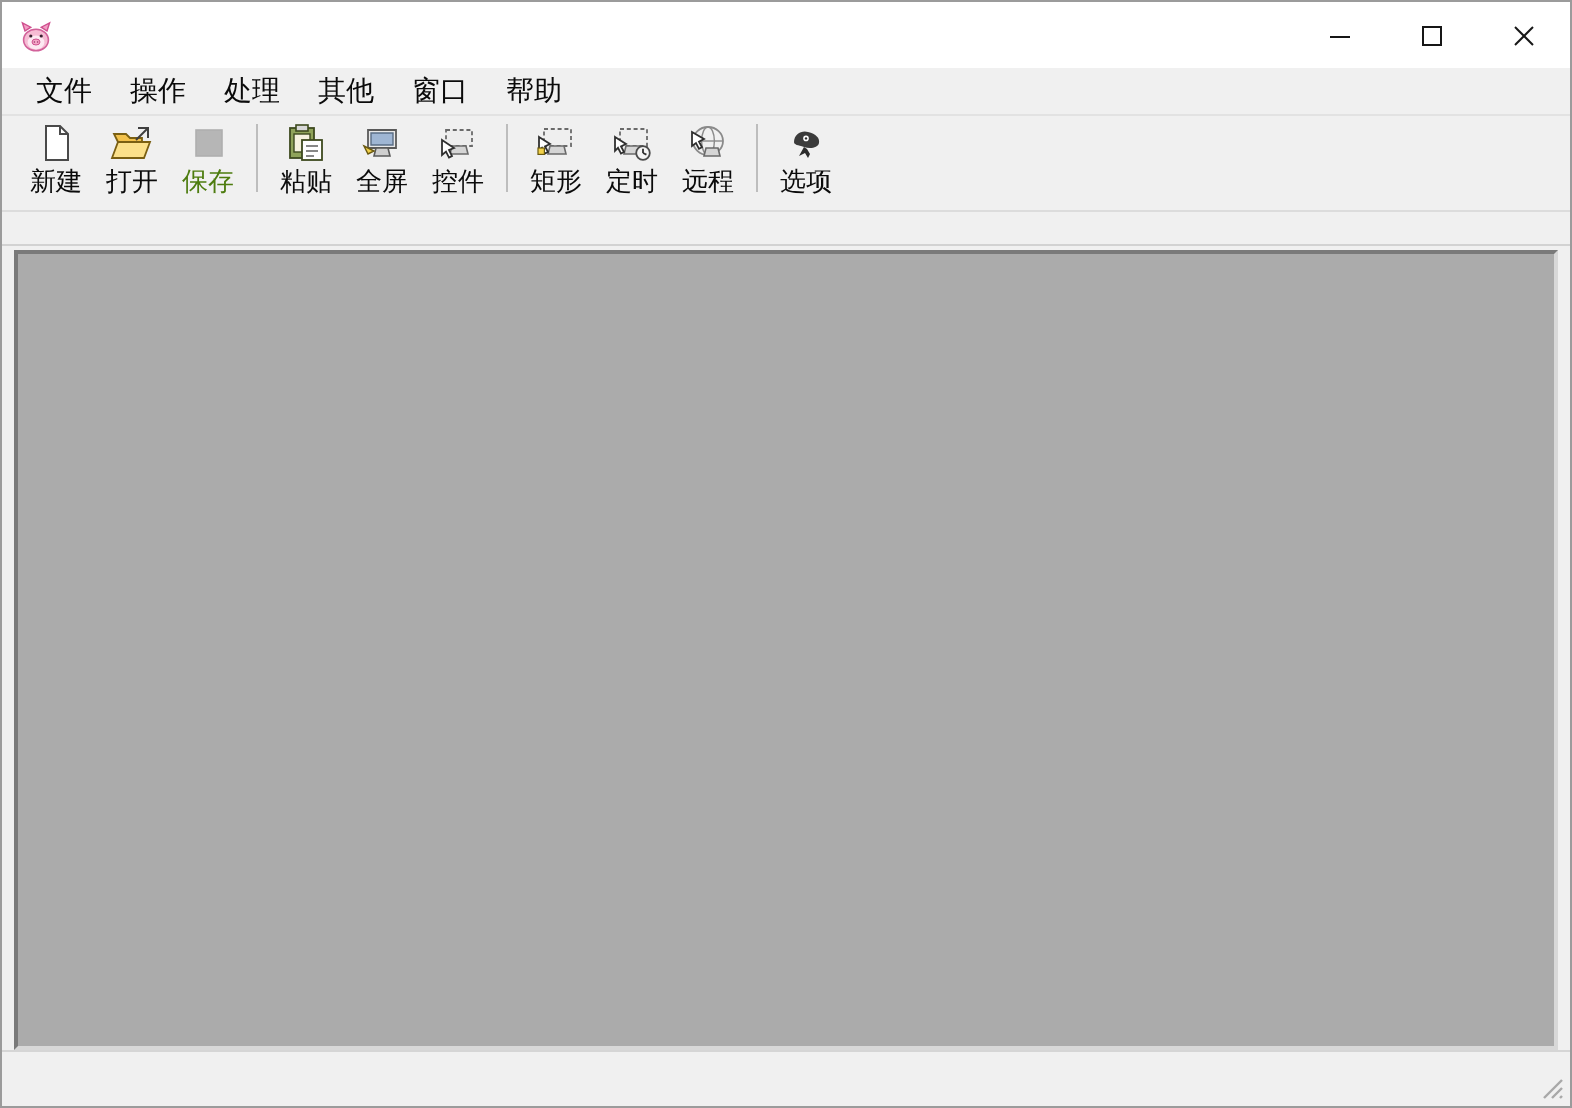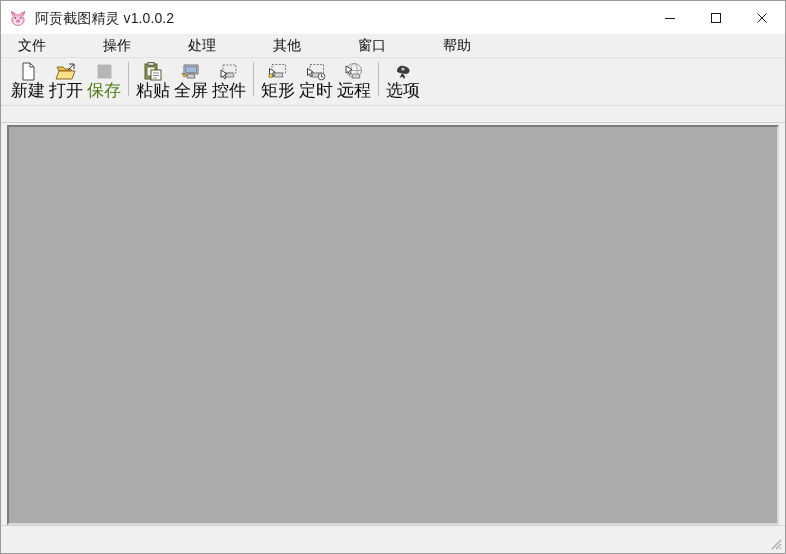--- a/index.html
+++ b/index.html
@@ -69,21 +69,20 @@
 
   
   .menubar {
     height: 23px;
     min-height: 23px;
     background: #f0f0f0;
     display: flex;
     align-items: center;
     padding-left: 10px;
     box-sizing: border-box;
-    gap: 38px;
   }
   .menu-item {
     font-size: 14px;
     color: #0b0b0b;
     padding: 1px 7px 2px 7px;
     margin-right: 5px;
     white-space: nowrap;
     line-height: 16px;
   }
 
@@ -108,21 +107,21 @@
     padding-top: 3px;
     box-sizing: border-box;
   }
   .tb-ico {
     width: 22px;
     height: 21px;
     position: relative;
     flex: none;
   }
   .tb-label {
-    font-size: 17px;
+    font-size: 13px;
     color: #0b0b0b;
     line-height: 16px;
     margin-top: 1px;
     white-space: nowrap;
   }
   .tb-btn.disabled .tb-label { color: #4d7c0f; }
   .tb-sep {
     width: 1px;
     height: 34px;
     background: #bdbdbd;
@@ -198,21 +197,20 @@
         <ellipse cx="10" cy="13.2" rx="4.2" ry="3.4" fill="#fde9f2"></ellipse>
         <path d="M4.5 7.5 L3.2 3.4 L7.4 5.6 Z" fill="#f29ec4" stroke="#cf4f8e" stroke-width="0.7"></path>
         <path d="M15.5 7.5 L16.8 3.4 L12.6 5.6 Z" fill="#f29ec4" stroke="#cf4f8e" stroke-width="0.7"></path>
         <ellipse cx="10" cy="13" rx="2" ry="1.5" fill="#f4a9c8" stroke="#cf4f8e" stroke-width="0.5"></ellipse>
         <circle cx="9.2" cy="13" r="0.4" fill="#9b3168"></circle>
         <circle cx="10.8" cy="13" r="0.4" fill="#9b3168"></circle>
         <circle cx="7.4" cy="10" r="0.8" fill="#3a2030"></circle>
         <circle cx="12.6" cy="10" r="0.8" fill="#3a2030"></circle>
       </svg>
     </div>
-    <div class="title-text">阿贡截图精灵 v1.0.0.2</div>
 
     <div class="win-buttons">
       <div class="win-btn">
         <svg width="12" height="12" viewBox="0 0 12 12">
             <line x1="1" y1="6.5" x2="11" y2="6.5" stroke="#171717" stroke-width="1"></line>
           </svg>
       </div>
       <div class="win-btn">
         <svg width="12" height="12" viewBox="0 0 12 12">
             <rect x="1.5" y="1.5" width="9" height="9" fill="none" stroke="#171717" stroke-width="1"></rect>

